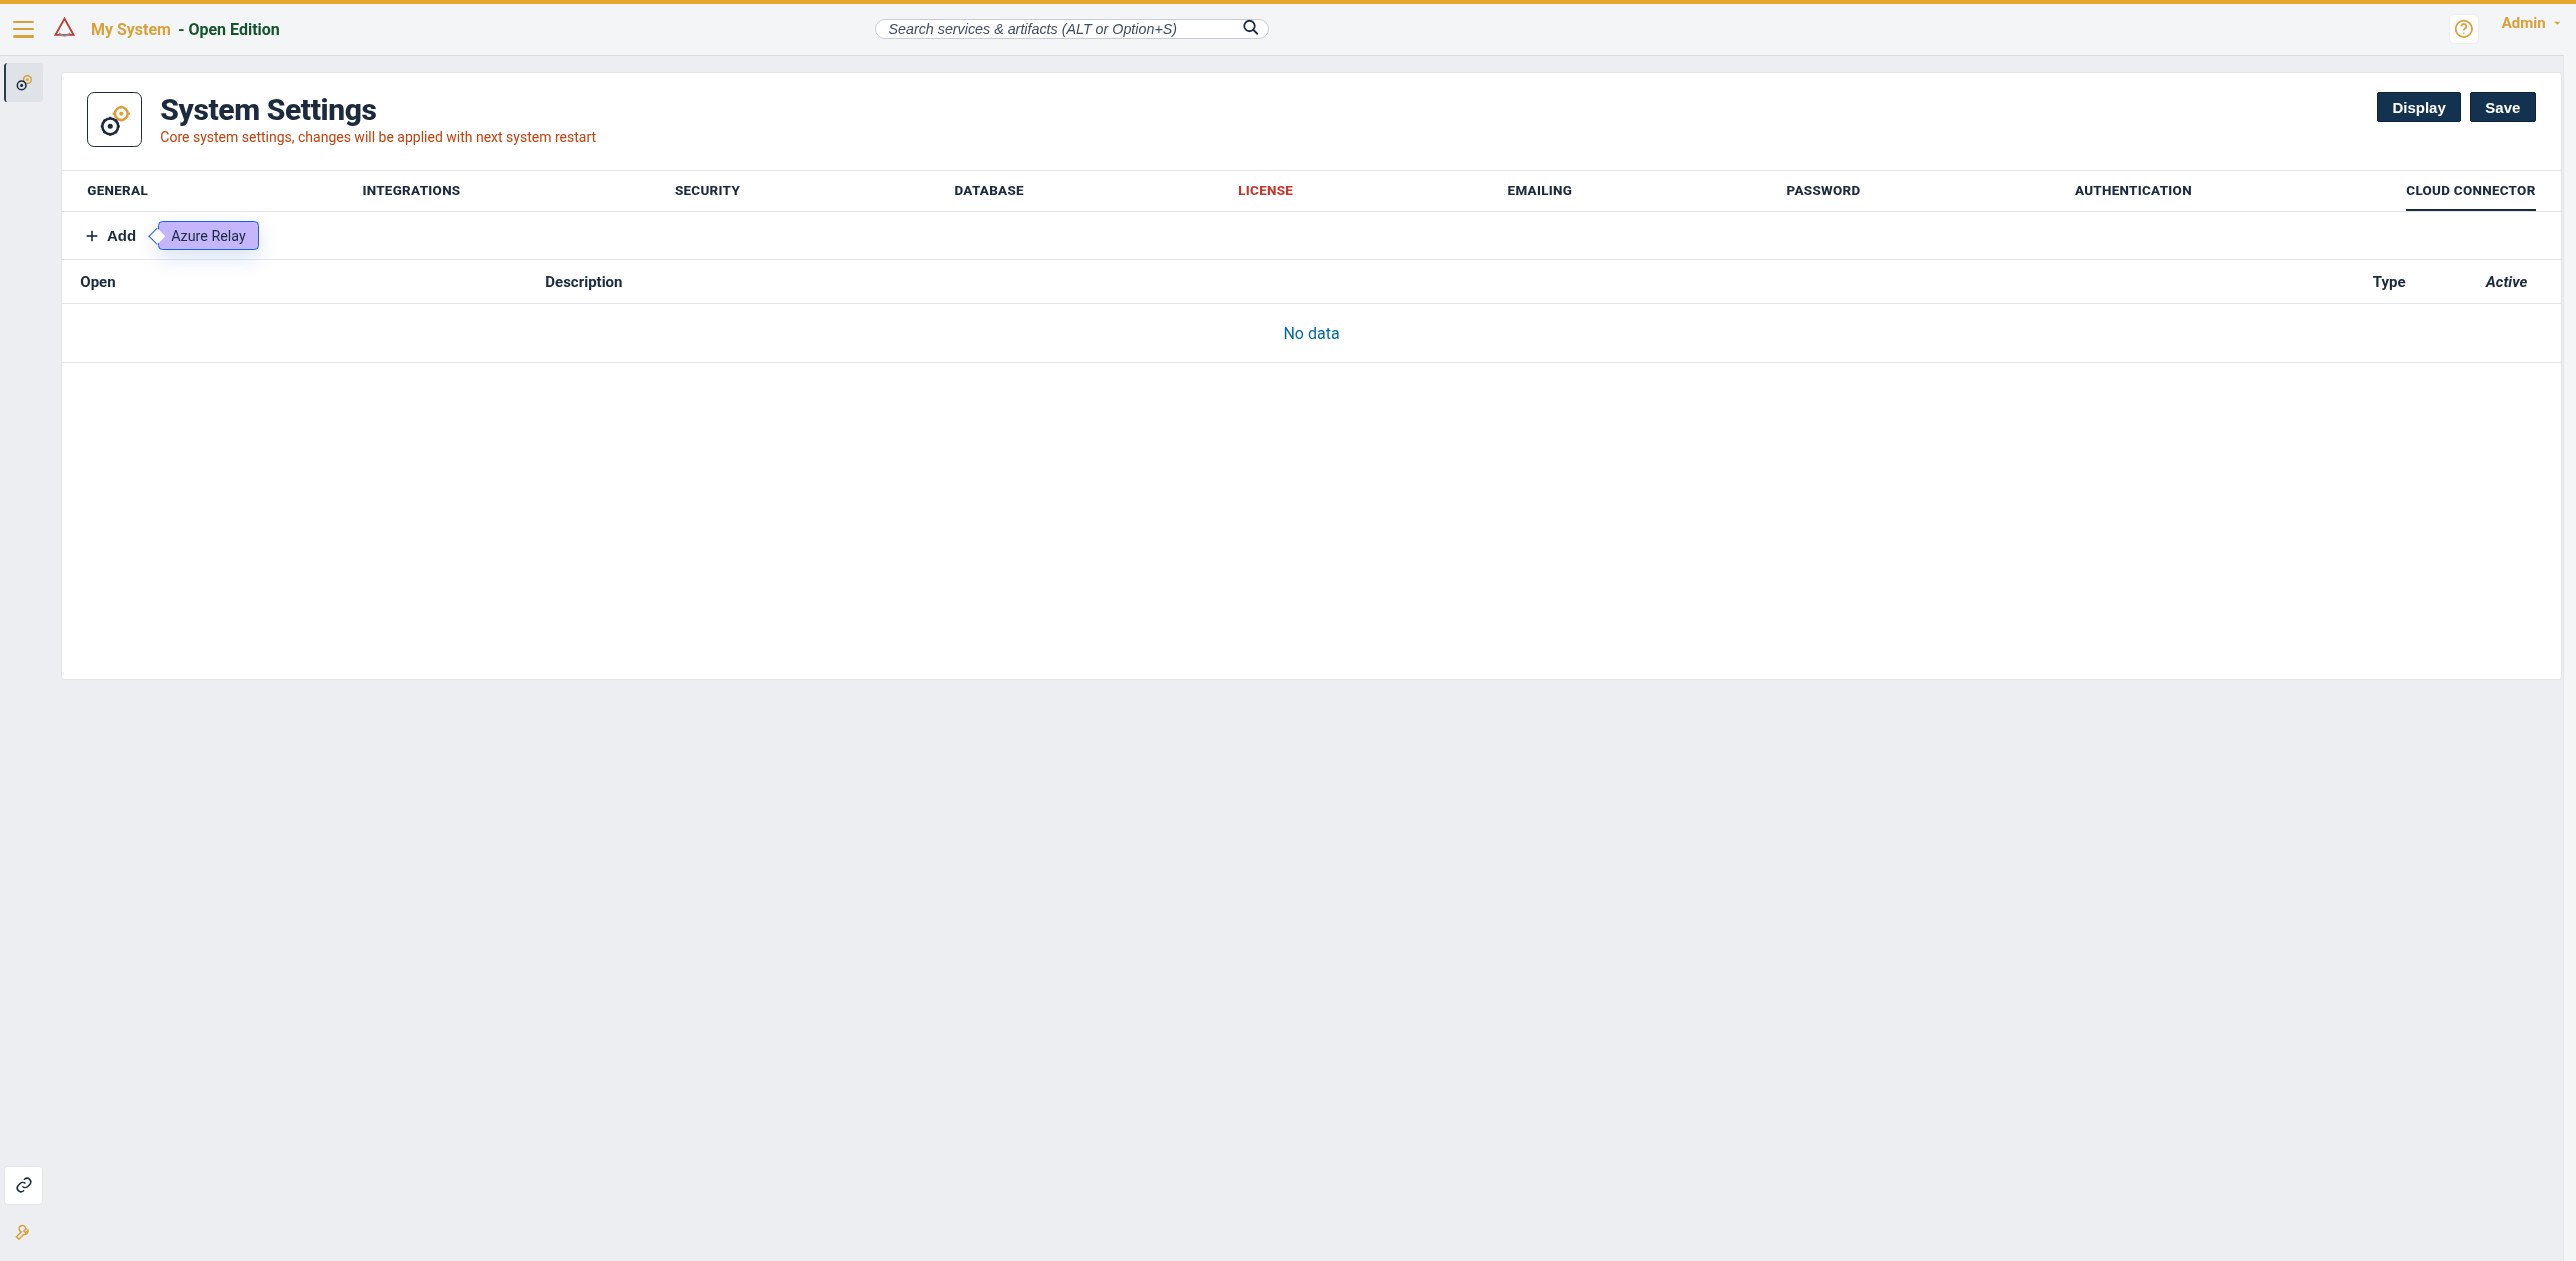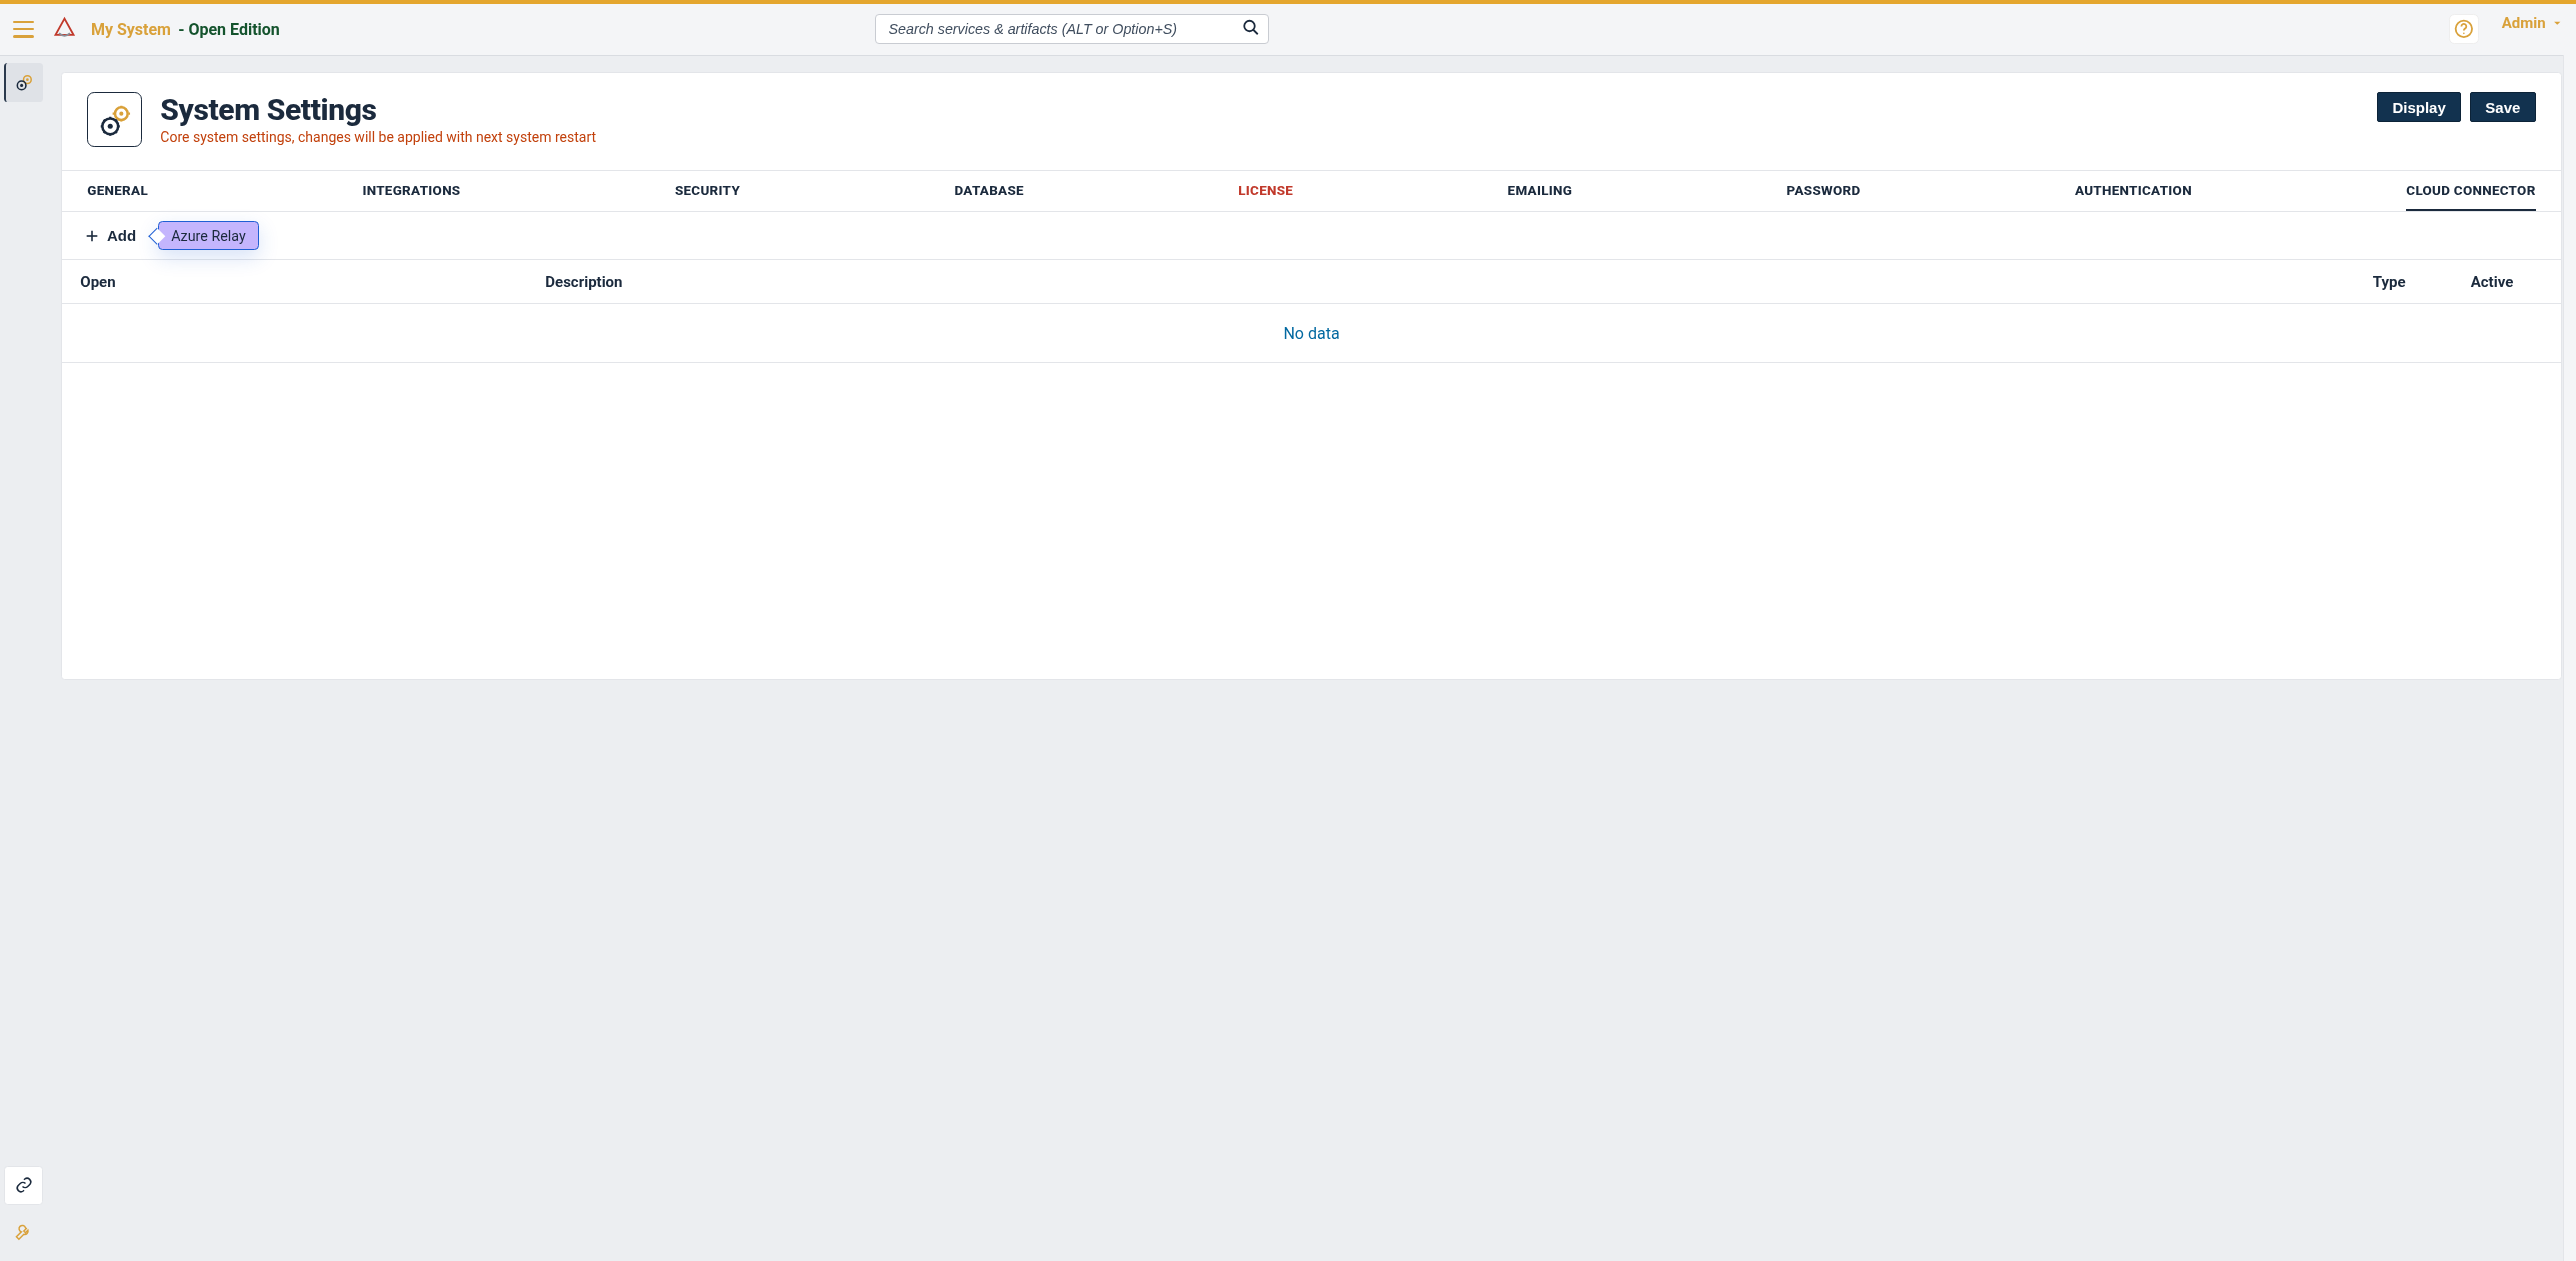--- a/index.html
+++ b/index.html
@@ -18,21 +18,21 @@
     display: flex; flex-direction: column; justify-content: center; gap: 4.5px;
     width: 25px; height: 25px; cursor: pointer;
   }
   .hamburger span { height: 2.7px; background: #d9a13a; border-radius: 1.8px; width: 21.5px; }
   .logo-box { width: 32px; height: 32px; display:flex; align-items:center; justify-content:center; }
   .brand { display: flex; align-items: baseline; gap: 7.2px; font-weight: 700; font-size: 16px; }
   .brand .sys { color: #d9a13a; }
   .brand .edition { color: #14532d; font-weight: 700; }
   .search-wrap { flex: 0 0 auto; margin: 0 auto; position: relative; }
   .search-input {
-    width: 394px; height: 30px; border: 0.9px solid #c9ccd2; border-radius: 4px;
+    width: 394px; height: 20px; border: 0.9px solid #c9ccd2; border-radius: 10px;
     padding: 0 36px 0 12.5px; font-size: 14.3px; font-style: italic; color: #2b3a4d; background: #fff;
   }
   .search-input::placeholder { color: #2b3a4d; opacity: 0.9; }
   .search-icon { position: absolute; right: 9px; top: 50%; transform: translateY(-50%); }
   .topbar-right { margin-left: auto; display: flex; align-items: flex-start; gap: 23px; }
   .help-btn {
     width: 30px; height: 30px; border-radius: 5.4px; background: #fff; display:flex; align-items:center; justify-content:center;
     border: 0.9px solid #eee; cursor: pointer;
   }
   .admin-menu { display: flex; align-items: center; gap: 5.4px; color: #d9a13a; font-weight: 700; font-size: 15px; cursor: pointer; }
@@ -103,21 +103,21 @@
     width: 10.7px; height: 10.7px; background: #fff; border-left: 1.8px solid #1f5fd4; border-bottom: 1.8px solid #1f5fd4;
   }
 
   .table-head {
     display: flex; padding: 12.5px 18px; border-bottom: 0.9px solid #e3e5e9;
     font-weight: 700; font-size: 15px; color: #1b2a3d;
   }
   .col-name { flex: 0 0 465px; }
   .col-desc { flex: 1; }
   .col-type { flex: 0 0 98px; }
-  .col-active { flex: 0 0 72px; text-align: left; }
+  .col-active { flex: 0 0 72px; text-align: center; font-style: italic; }
 
   .table-empty {
     text-align: center; padding: 19.7px 0; font-size: 16px; color: #0369a1;
     border-bottom: 0.9px solid #e3e5e9;
   }
 
   .scrollbar-stub { position: fixed; right: 0; top: 55px; bottom: 0; width: 13.4px; background: #f4f5f7; border-left:0.9px solid #e3e5e9; }
 </style>
 </head>
 <body>

